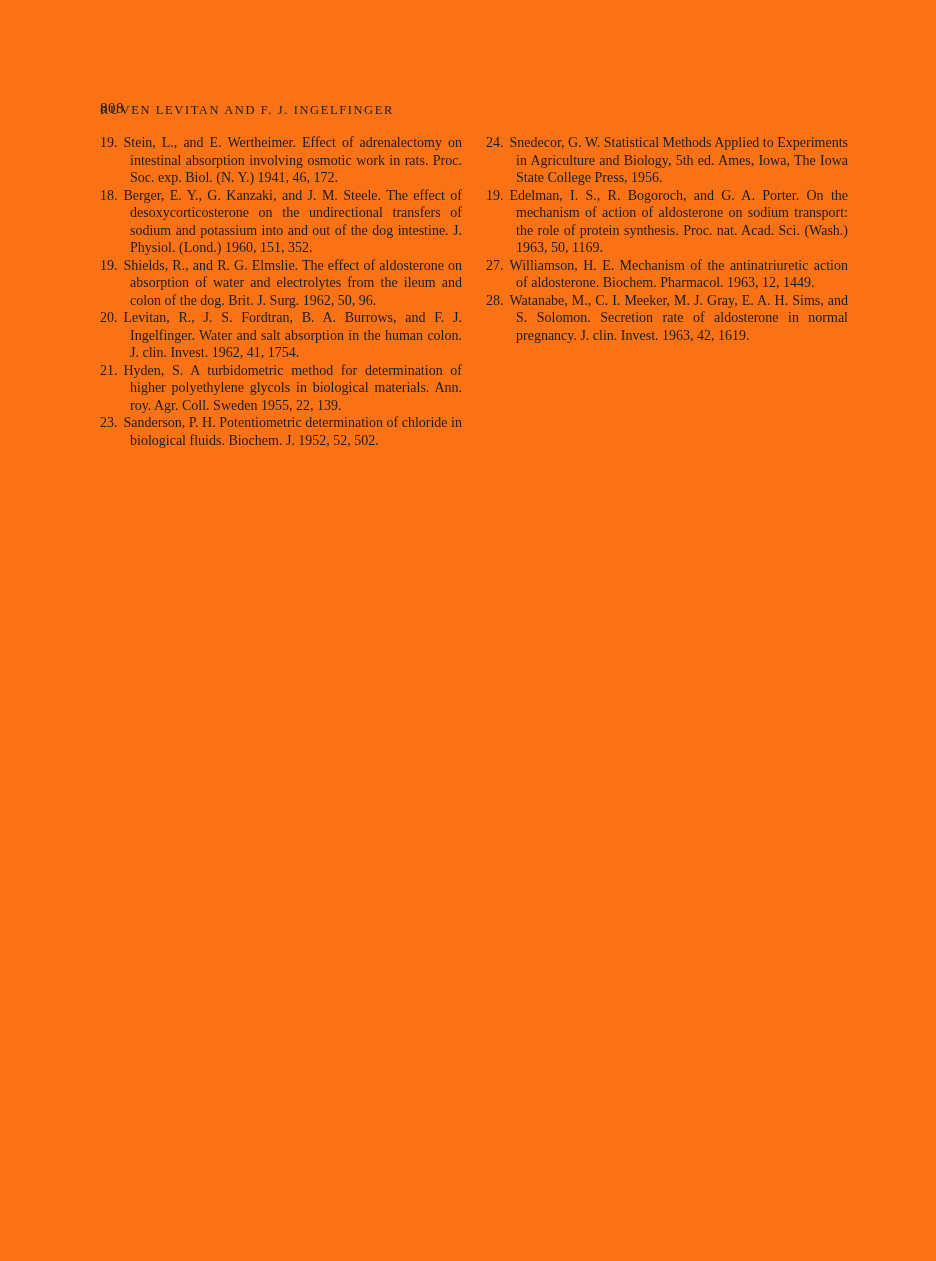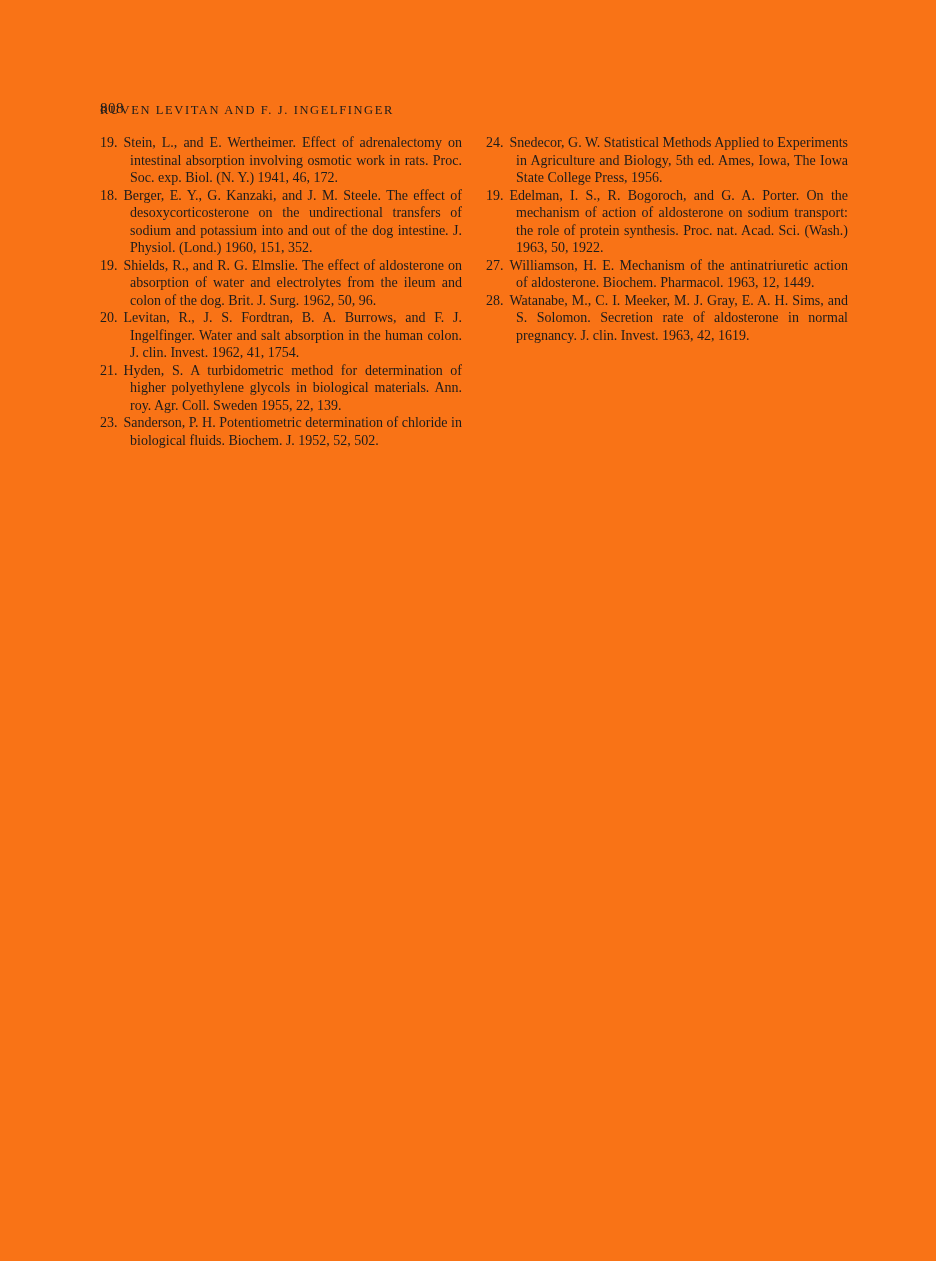--- a/index.html
+++ b/index.html
@@ -78,20 +78,20 @@
         <p class="ref"><span class="ref-num">19.</span><span class="ref-text">Stein, L., and E. Wertheimer. Effect of adrenalectomy on intestinal absorption involving osmotic work in rats. Proc. Soc. exp. Biol. (N. Y.) 1941, 46, 172.</span></p>
         <p class="ref"><span class="ref-num">18.</span><span class="ref-text">Berger, E. Y., G. Kanzaki, and J. M. Steele. The effect of desoxycorticosterone on the undirectional transfers of sodium and potassium into and out of the dog intestine. J. Physiol. (Lond.) 1960, 151, 352.</span></p>
         <p class="ref"><span class="ref-num">19.</span><span class="ref-text">Shields, R., and R. G. Elmslie. The effect of aldosterone on absorption of water and electrolytes from the ileum and colon of the dog. Brit. J. Surg. 1962, 50, 96.</span></p>
         <p class="ref"><span class="ref-num">20.</span><span class="ref-text">Levitan, R., J. S. Fordtran, B. A. Burrows, and F. J. Ingelfinger. Water and salt absorption in the human colon. J. clin. Invest. 1962, 41, 1754.</span></p>
         <p class="ref"><span class="ref-num">21.</span><span class="ref-text">Hyden, S. A turbidometric method for determination of higher polyethylene glycols in biological materials. Ann. roy. Agr. Coll. Sweden 1955, 22, 139.</span></p>
         <p class="ref"><span class="ref-num">23.</span><span class="ref-text">Sanderson, P. H. Potentiometric determination of chloride in biological fluids. Biochem. J. 1952, 52, 502.</span></p>
       </div>
 
       <div class="col">
         <p class="ref"><span class="ref-num">24.</span><span class="ref-text">Snedecor, G. W. Statistical Methods Applied to Experiments in Agriculture and Biology, 5th ed. Ames, Iowa, The Iowa State College Press, 1956.</span></p>
-        <p class="ref"><span class="ref-num">19.</span><span class="ref-text">Edelman, I. S., R. Bogoroch, and G. A. Porter. On the mechanism of action of aldosterone on sodium transport: the role of protein synthesis. Proc. nat. Acad. Sci. (Wash.) 1963, 50, 1922.</span></p>
+        <p class="ref"><span class="ref-num">19.</span><span class="ref-text">Edelman, I. S., R. Bogoroch, and G. A. Porter. On the mechanism of action of aldosterone on sodium transport: the role of protein synthesis. Proc. nat. Acad. Sci. (Wash.) 1963, 50, 1169.</span></p>
         <p class="ref"><span class="ref-num">27.</span><span class="ref-text">Williamson, H. E. Mechanism of the antinatriuretic action of aldosterone. Biochem. Pharmacol. 1963, 12, 1449.</span></p>
         <p class="ref"><span class="ref-num">28.</span><span class="ref-text">Watanabe, M., C. I. Meeker, M. J. Gray, E. A. H. Sims, and S. Solomon. Secretion rate of aldosterone in normal pregnancy. J. clin. Invest. 1963, 42, 1619.</span></p>
       </div>
 
     </main>
   </div>
 </div>
 
 </body></html>

